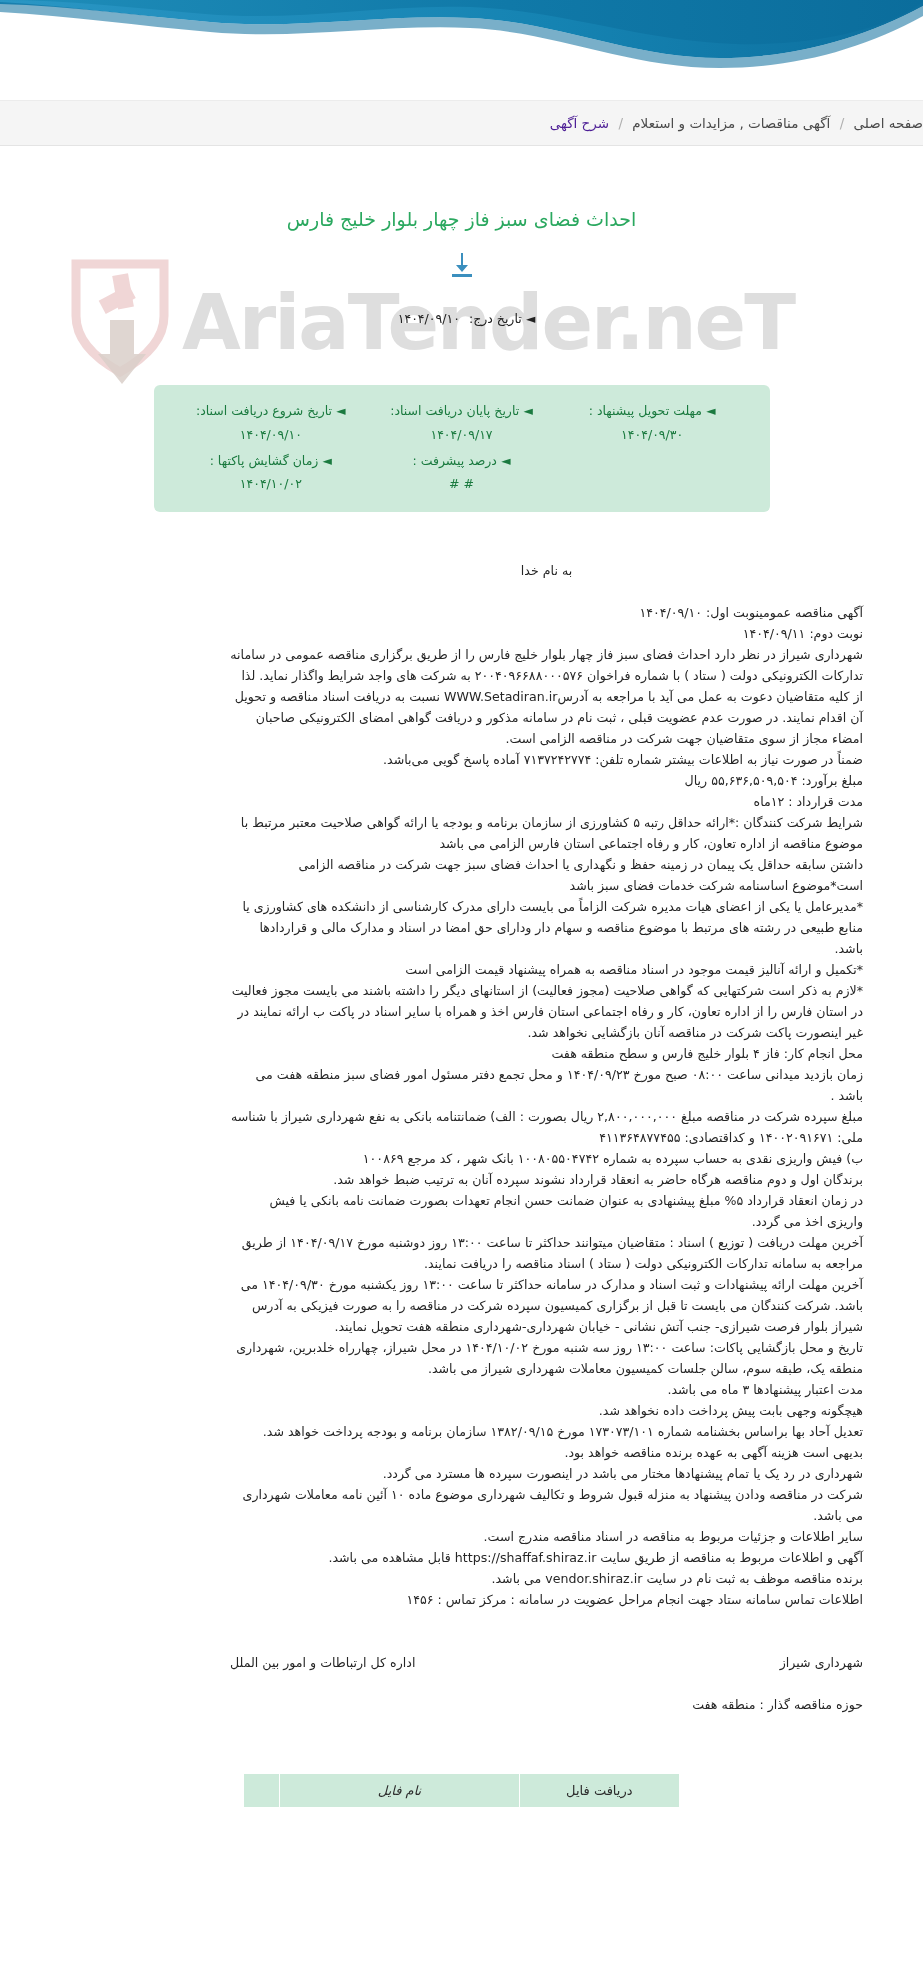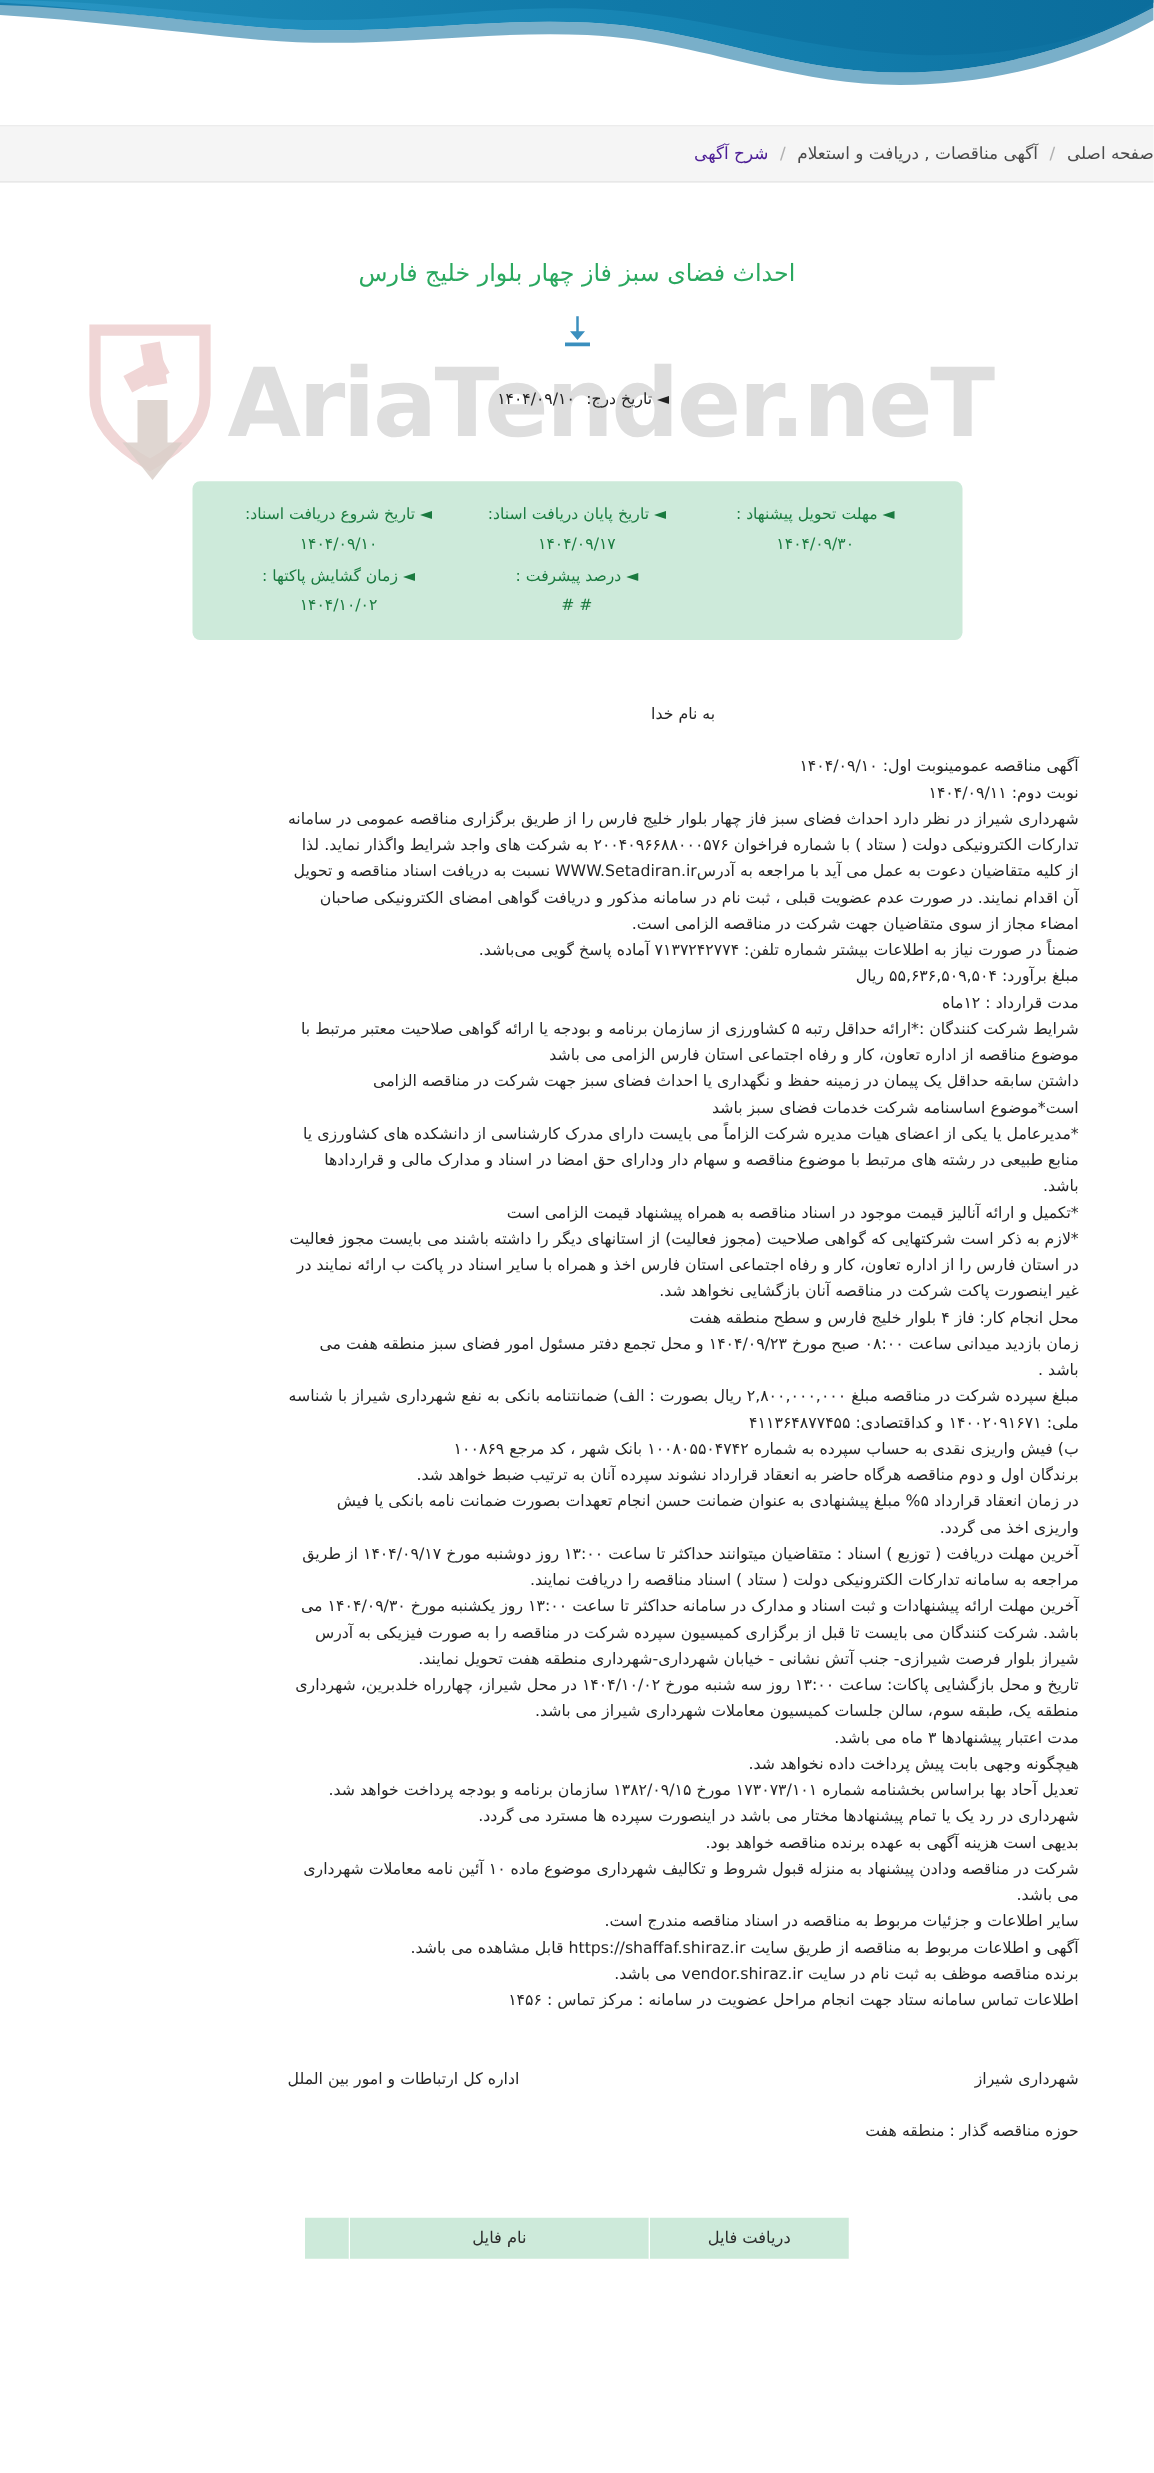--- a/index.html
+++ b/index.html
@@ -158,21 +158,21 @@
   }
   table.file-table th {
     background: #cdeada;
     border: 1px solid #ffffff;
     color: #2c2c2c;
     font-weight: normal;
     padding: 9px 4px;
     text-align: center;
   }
   table.file-table th.col-num { width: 40px; }
-  table.file-table th.col-name { width: 266px; }
+  table.file-table th.col-name { width: 266px; font-style: italic; }
   table.file-table th.col-dl { width: 175px; }
 </style>
 </head>
 <body>
 
 <div class="header-wave">
   <svg viewBox="0 0 923 100" preserveAspectRatio="none">
     <defs>
       <linearGradient id="gradA" x1="0" y1="0" x2="1" y2="0">
         <stop offset="0%" stop-color="#1f8db9"></stop>
@@ -188,21 +188,21 @@
     <path d="M0,0 L923,0 L923,6 C860,40 790,58 720,58 C630,58 560,22 470,18 C380,14 300,30 210,22 C140,16 70,6 0,4 Z" fill="url(#gradB)"></path>
     <path d="M0,0 L923,0 L923,2 C880,34 800,46 735,44 C640,41 560,10 470,7 C380,4 300,22 205,14 C135,8 66,0 0,0 Z" fill="url(#gradA)"></path>
     <path d="M0,2 C70,6 140,16 210,22 C300,30 380,14 470,18 C560,22 630,58 720,58 C790,58 860,40 923,6 L923,16 C862,50 792,68 720,68 C628,68 558,32 470,28 C382,24 300,40 210,32 C140,26 70,16 0,12 Z" fill="#0b6d9c" opacity="0.55"></path>
   </svg>
 </div>
 
 <div class="breadcrumb-bar">
   <nav class="breadcrumb">
     <a class="crumb" href="#">صفحه اصلی</a>
     <span class="sep">/</span>
-    <a class="crumb" href="#">آگهی مناقصات , دریافت و استعلام</a>
+    <a class="crumb" href="#">آگهی مناقصات , مزایدات و استعلام</a>
     <span class="sep">/</span>
     <span class="crumb current">شرح آگهی</span>
   </nav>
 </div>
 
 <div class="watermark">
   <svg width="700" height="130" viewBox="0 0 700 130">
     <path d="M12,6 L100,6 L100,58 C100,86 74,104 56,114 C38,104 12,86 12,58 Z" fill="none" stroke="#f0d6d6" stroke-width="9"></path>
     <g transform="translate(30,34) rotate(-28)">
       <rect x="0" y="10" width="34" height="15" fill="#f0d6d6"></rect>
@@ -279,22 +279,22 @@
     <p>مبلغ سپرده شرکت در مناقصه مبلغ ۲,۸۰۰,۰۰۰,۰۰۰ ریال بصورت :        الف) ضمانتنامه بانکی به نفع شهرداری شیراز با شناسه ملی: ۱۴۰۰۲۰۹۱۶۷۱ و کداقتصادی: ۴۱۱۳۶۴۸۷۷۴۵۵</p>
     <p>ب) فیش واریزی نقدی به حساب سپرده به شماره ۱۰۰۸۰۵۵۰۴۷۴۲ بانک شهر ، کد مرجع ۱۰۰۸۶۹</p>
     <p>برندگان اول و دوم مناقصه هرگاه حاضر به انعقاد قرارداد نشوند سپرده آنان به ترتیب ضبط خواهد شد.</p>
     <p>در زمان انعقاد قرارداد ۵%  مبلغ پیشنهادی به عنوان ضمانت حسن انجام تعهدات بصورت ضمانت نامه بانکی یا فیش واریزی اخذ می گردد.</p>
     <p>آخرین مهلت دریافت ( توزیع ) اسناد : متقاضیان میتوانند حداکثر تا ساعت ۱۳:۰۰ روز دوشنبه مورخ ۱۴۰۴/۰۹/۱۷ از طریق مراجعه به سامانه تدارکات الکترونیکی دولت ( ستاد ) اسناد مناقصه را دریافت نمایند.</p>
     <p>آخرین مهلت ارائه پیشنهادات و ثبت اسناد و مدارک در سامانه حداکثر تا ساعت ۱۳:۰۰ روز یکشنبه مورخ ۱۴۰۴/۰۹/۳۰ می باشد. شرکت کنندگان می بایست تا قبل از برگزاری کمیسیون سپرده شرکت در مناقصه را به صورت فیزیکی به آدرس شیراز بلوار فرصت شیرازی- جنب آتش نشانی - خیابان شهرداری-شهرداری منطقه هفت تحویل نمایند.</p>
     <p>تاریخ و محل بازگشایی پاکات: ساعت ۱۳:۰۰ روز سه شنبه مورخ ۱۴۰۴/۱۰/۰۲ در محل شیراز، چهارراه خلدبرین، شهرداری منطقه یک، طبقه سوم، سالن جلسات کمیسیون معاملات شهرداری شیراز می باشد.</p>
     <p>مدت اعتبار پیشنهادها ۳ ماه می باشد.</p>
     <p>هیچگونه وجهی بابت پیش پرداخت داده نخواهد شد.</p>
     <p>تعدیل آحاد بها براساس بخشنامه شماره ۱۷۳۰۷۳/۱۰۱ مورخ ۱۳۸۲/۰۹/۱۵ سازمان برنامه و بودجه پرداخت خواهد شد.</p>
+    <p>بدیهی است هزینه آگهی به عهده برنده مناقصه خواهد بود.</p>
     <p>شهرداری در رد یک یا تمام پیشنهادها  مختار می باشد در اینصورت سپرده ها مسترد می گردد.</p>
-    <p>بدیهی است هزینه آگهی به عهده برنده مناقصه خواهد بود.</p>
     <p>شرکت در مناقصه ودادن پیشنهاد به منزله قبول شروط و تکالیف شهرداری موضوع ماده ۱۰ آئین نامه معاملات شهرداری می باشد.</p>
     <p>سایر اطلاعات و جزئیات مربوط به مناقصه در اسناد مناقصه مندرج است.</p>
     <p>آگهی و اطلاعات مربوط به مناقصه از طریق سایت https://shaffaf.shiraz.ir قابل مشاهده می باشد.</p>
     <p>برنده مناقصه موظف به ثبت نام در سایت vendor.shiraz.ir می باشد.</p>
     <p>اطلاعات تماس سامانه ستاد جهت انجام مراحل عضویت در سامانه : مرکز تماس : ۱۴۵۶</p>
 
     <div class="blank"></div>
     <div class="blank"></div>
 
     <div class="sig-row">

